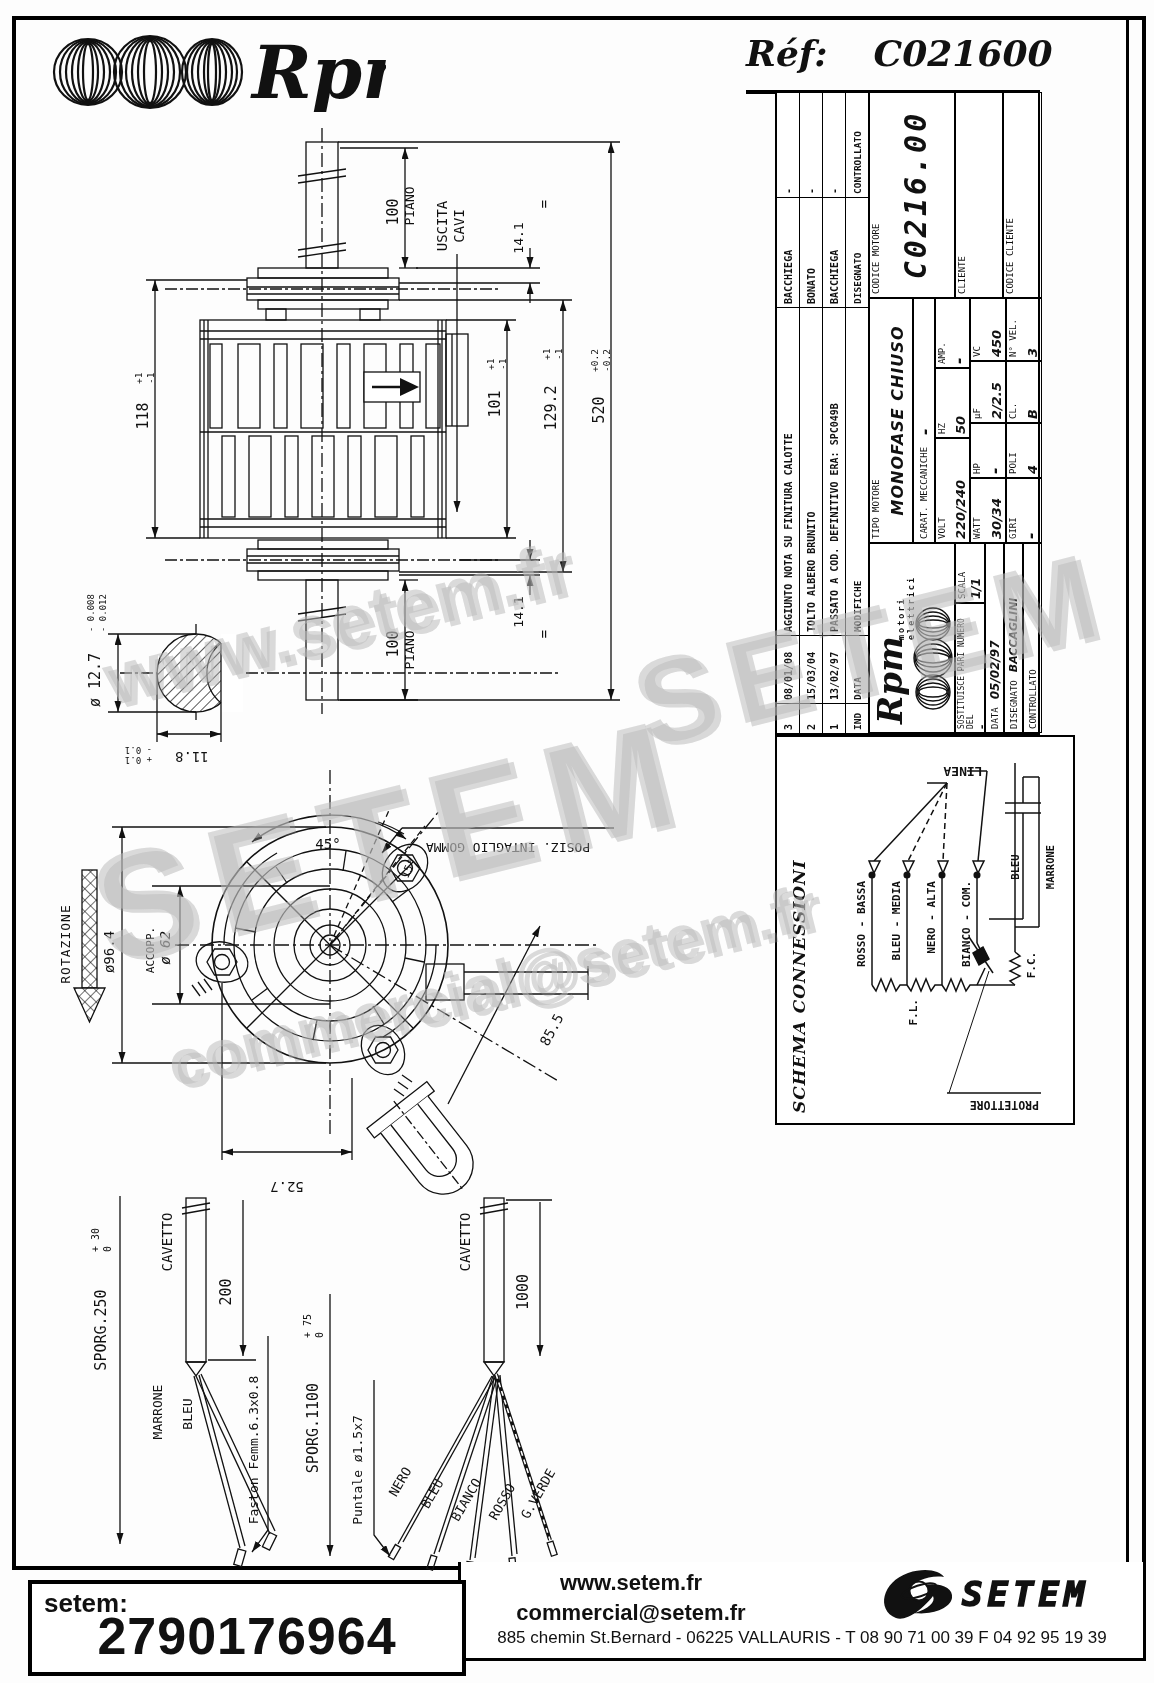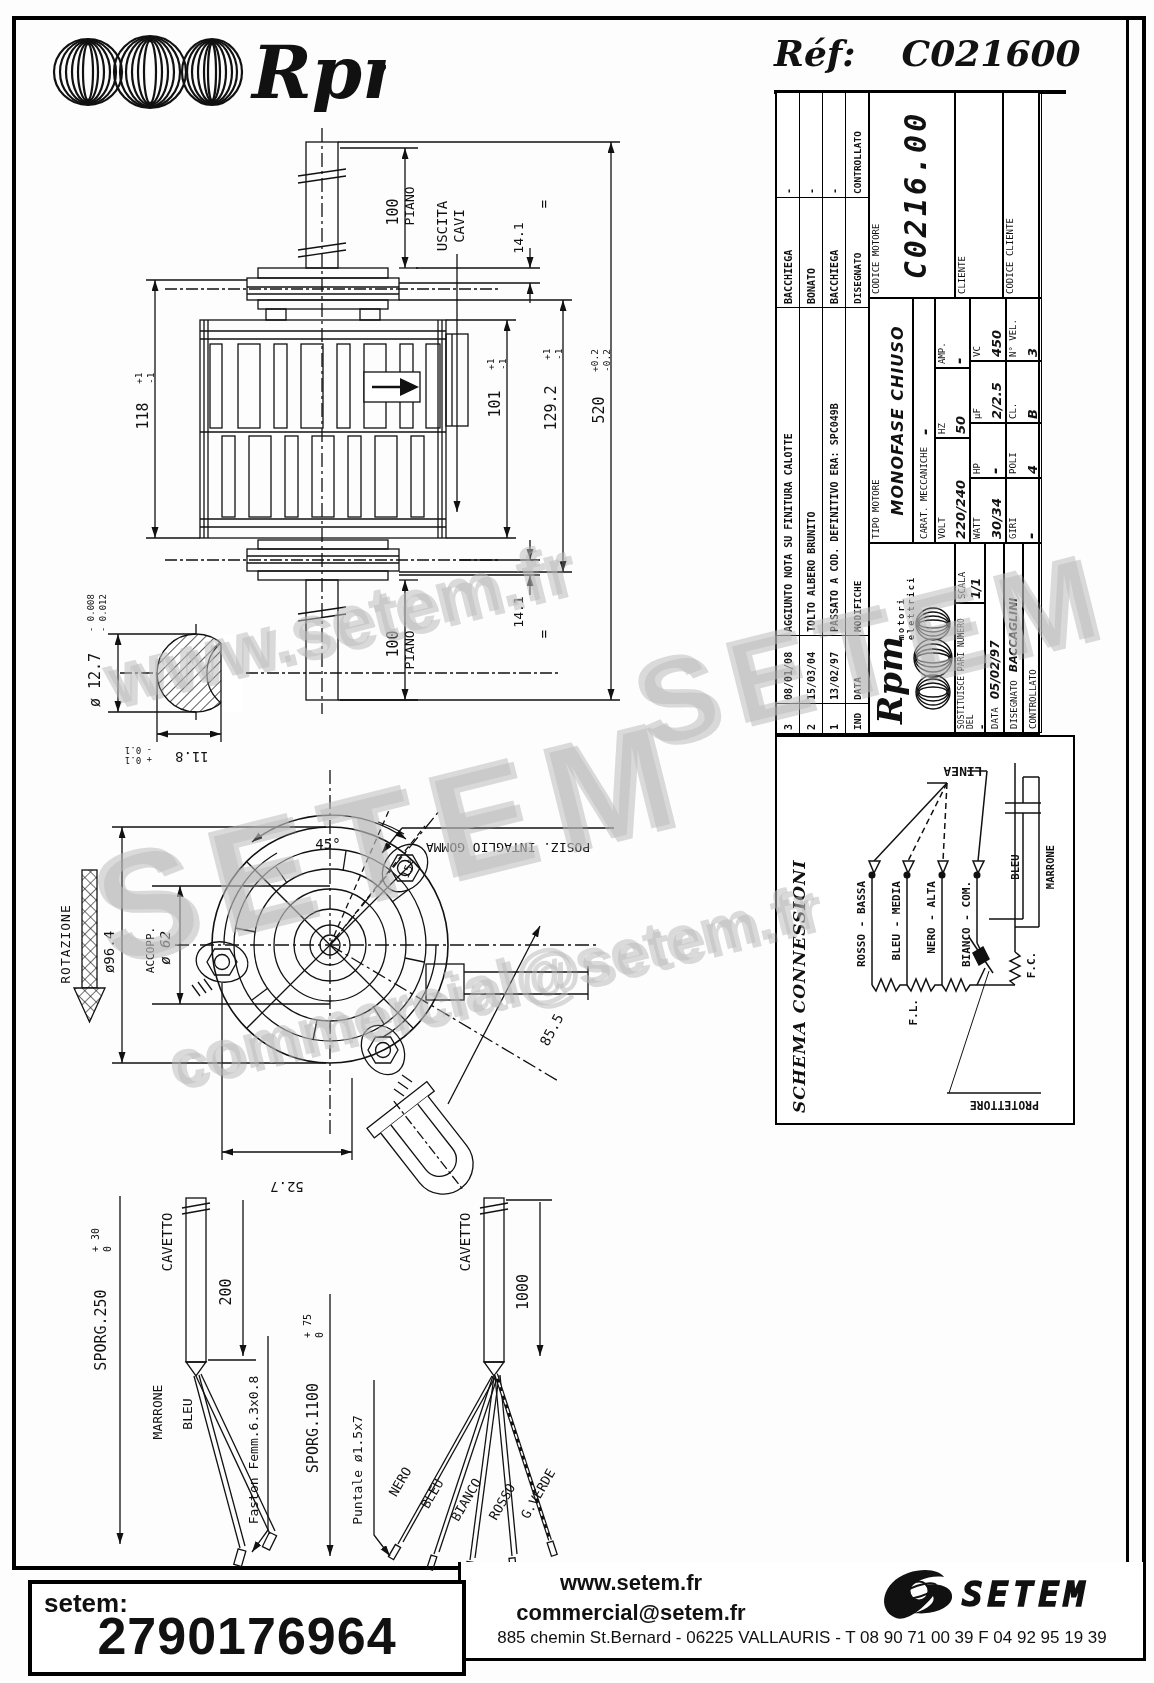--- a/index.html
+++ b/index.html
@@ -7,21 +7,21 @@
         font-family:"DejaVu Sans Mono",monospace;color:#111;}
   #frame{position:absolute;left:12px;top:16px;width:1126px;height:1546px;border:4px solid #000;z-index:1;}
   #frame-right2{position:absolute;left:1126px;top:16px;width:3px;height:1546px;background:#000;z-index:1;}
   svg text{font-family:"DejaVu Sans Mono",monospace;fill:#111;}
   #drawing{position:absolute;left:0;top:0;z-index:2;}
   
   #hdr-logo{position:absolute;left:26px;top:20px;z-index:3;}
   #ref-block{position:absolute;left:746px;top:32px;width:292px;z-index:3;
              border-bottom:4px solid #000;padding-bottom:16px;
              font-family:"DejaVu Serif",serif;font-style:italic;font-weight:bold;font-size:36px;
-             display:flex;gap:46px;align-items:baseline;margin-left:28px;}
+             display:flex;gap:46px;align-items:baseline;}
   
   .rot-wrap{position:absolute;z-index:3;background:#fff;}
   .rot-inner{transform-origin:0 0;position:relative;background:#fff;}
   #tb-wrap{left:775px;top:90px;width:265px;height:645px;}
   #tb{width:645px;height:265px;transform:rotate(-90deg) translateX(-645px);border:2px solid #000;box-sizing:border-box;}
   #sc-wrap{left:775px;top:735px;width:300px;height:390px;}
   #sc{width:390px;height:300px;transform:rotate(-90deg) translateX(-390px);border:2px solid #000;box-sizing:border-box;}
   
   .lbl{font-size:9px;font-family:"DejaVu Sans Mono",monospace;}
   .val{font-family:"DejaVu Sans",sans-serif;font-style:italic;font-weight:bold;}

